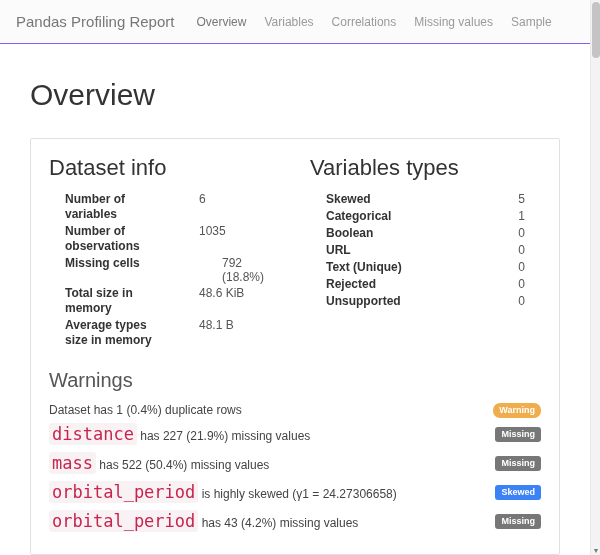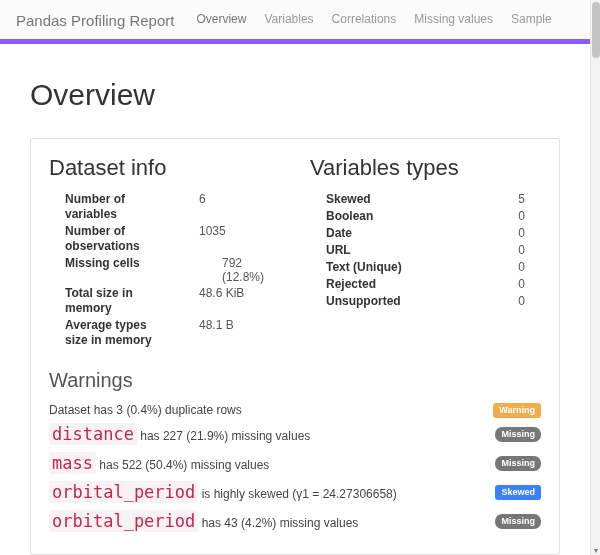--- a/index.html
+++ b/index.html
@@ -14,23 +14,24 @@
     position: relative;
   }
   .viewport {
     width: 590px;
     height: 555px;
     overflow-y: auto;
     overflow-x: hidden;
   }
   .navbar {
     display: flex;
+    align-items: center;
     height: 44px;
-    padding: 12px 16px;
-    border-bottom: 5px solid #8b5cf6;
+    padding: 0 16px;
+    border-bottom: 1px solid #8b5cf6;
     background: #fbfbfb;
   }
   .brand {
     font-size: 15px;
     color: #777;
     font-weight: 500;
     margin-right: 22px;
     white-space: nowrap;
   }
   .navlinks {
@@ -122,22 +123,22 @@
     display: inline-block;
     font-size: 9px;
     color: #fff;
     padding: 2px 6px;
     border-radius: 3px;
     font-weight: 700;
     line-height: 1.2;
     min-width: 40px;
     text-align: center;
   }
-  .badge-warning { background: #f0ad4e; }
-  .badge-missing { background: #777; border-radius: 7px; }
+  .badge-warning { background: #f0ad4e; border-radius: 7px; }
+  .badge-missing { background: #777; }
   .badge-skewed  { background: #3b82f6; }
   .fake-scrollbar {
     position: absolute;
     right: 0;
     top: 0;
     width: 10px;
     height: 555px;
     background: #f3f3f3;
     border-left: 1px solid #e8e8e8;
   }
@@ -194,21 +195,21 @@
                   <td class="value">6</td>
                 </tr>
             <tr>
                   <td class="label">Number of observations</td>
                   <td class="value">1035</td>
                 </tr>
             <tr>
                   <td class="label">Missing cells</td>
                   <td class="value">
                     <span class="sublabel">792</span>
-                    <span class="sublabel">(12.8%)</span>
+                    <span class="sublabel">(18.8%)</span>
                   </td>
                 </tr>
             <tr>
                   <td class="label">Total size in memory</td>
                   <td class="value">48.6 KiB</td>
                 </tr>
             <tr>
                   <td class="label">Average types size in memory</td>
                   <td class="value">48.1 B</td>
                 </tr>
@@ -217,25 +218,25 @@
         </div>
         <div class="col">
           <h2 class="block-title">Variables types</h2>
           <table class="stats">
             <tbody>
                 <tr>
                   <td class="label">Skewed</td>
                   <td class="value-right">5</td>
                 </tr>
             <tr>
+                  <td class="label">Categorical</td>
+                  <td class="value-right">1</td>
+                </tr>
+            <tr>
                   <td class="label">Boolean</td>
-                  <td class="value-right">0</td>
-                </tr>
-            <tr>
-                  <td class="label">Date</td>
                   <td class="value-right">0</td>
                 </tr>
             <tr>
                   <td class="label">URL</td>
                   <td class="value-right">0</td>
                 </tr>
             <tr>
                   <td class="label">Text (Unique)</td>
                   <td class="value-right">0</td>
                 </tr>
@@ -248,21 +249,21 @@
                   <td class="value-right">0</td>
                 </tr>
           </tbody>
             </table>
         </div>
       </div>
 
       <h3 class="warnings-title">Warnings</h3>
       <div id="warnings-list">
           <div class="warn-row">
-            <span class="warn-text">Dataset has 3 (0.4%) duplicate rows</span>
+            <span class="warn-text">Dataset has 1 (0.4%) duplicate rows</span>
             <span class="badge badge-warning">Warning</span>
           </div>
           <div class="warn-row">
             <span class="warn-text"><code class="var">distance</code> has 227 (21.9%) missing values</span>
             <span class="badge badge-missing">Missing</span>
           </div>
           <div class="warn-row">
             <span class="warn-text"><code class="var">mass</code> has 522 (50.4%) missing values</span>
             <span class="badge badge-missing">Missing</span>
           </div>

